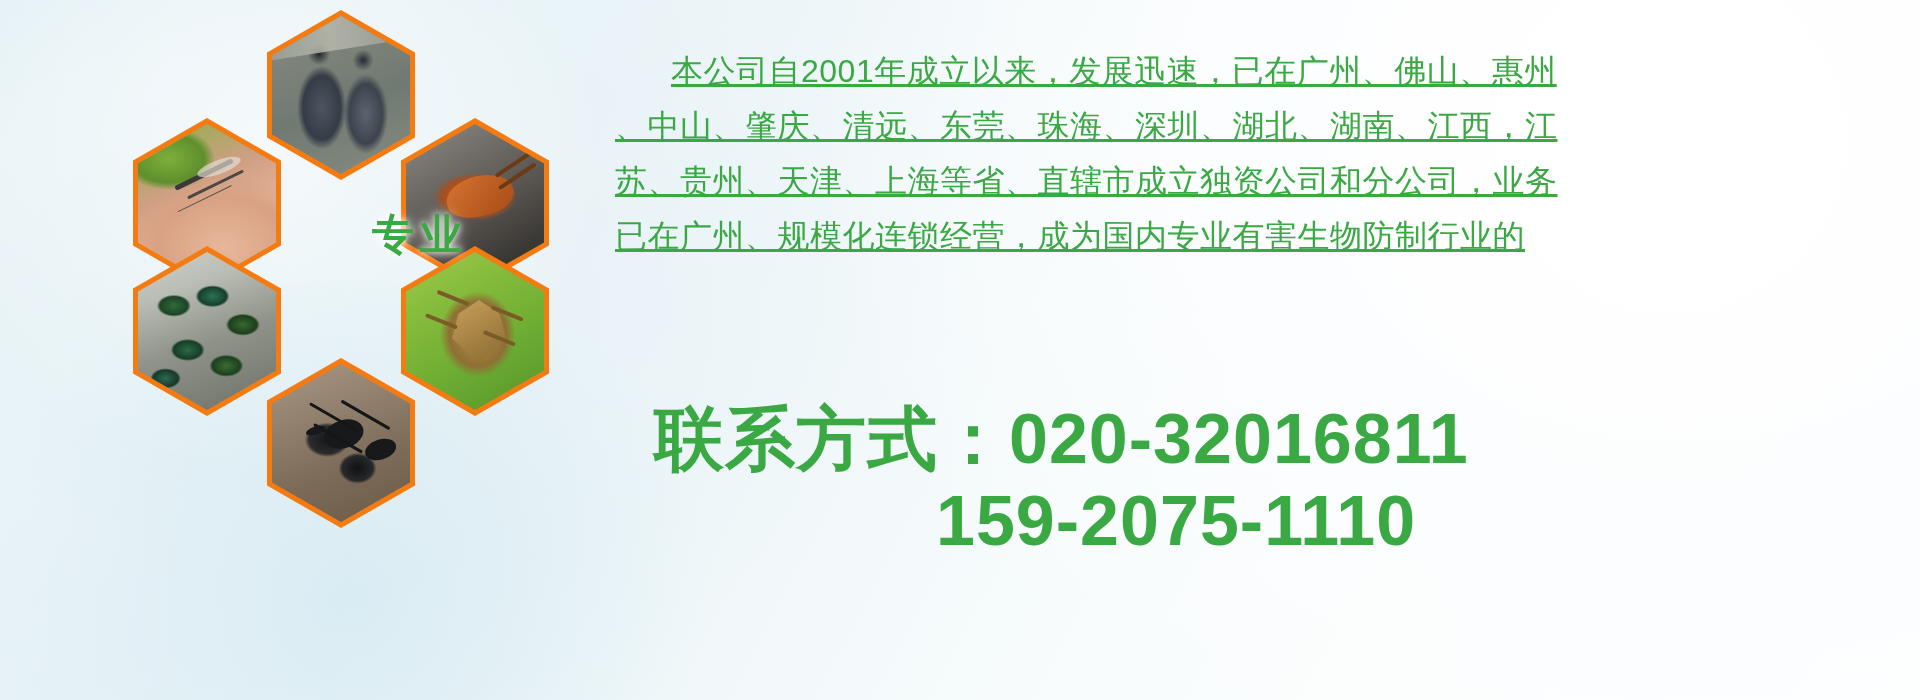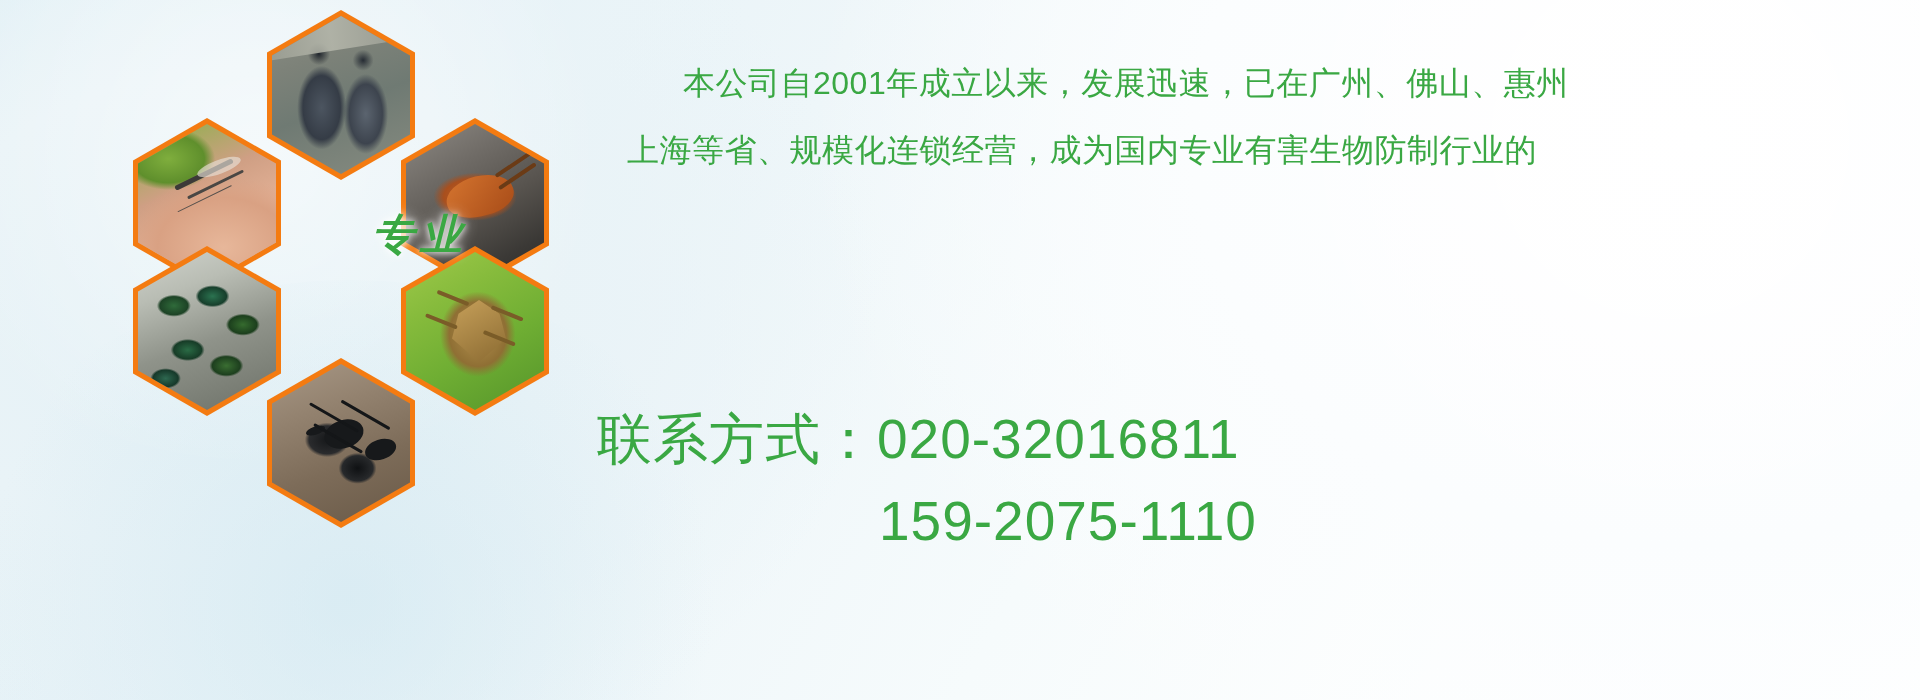--- a/index.html
+++ b/index.html
@@ -131,34 +131,34 @@
   }
 
   
   #slogan{
     position:absolute;left:255px;top:200px;width:140px;
     color:#3aa843;font-weight:700;font-size:42px;line-height:1.28;
     letter-spacing:6px;text-align:center;
     text-shadow:0 0 6px rgba(255,255,255,.95),0 0 14px rgba(255,255,255,.9);
     pointer-events:none;
   }
-  #slogan div{white-space:nowrap;font-style:italic;}
+  #slogan div{white-space:nowrap;}
 
   
   #copy{
     position:absolute;left:615px;top:44px;width:1270px;
     color:#3aa843;font-size:32px;line-height:55px;
     letter-spacing:.5px;font-weight:400;
   }
-  #copy p{margin:12px;white-space:nowrap;}
+  #copy p{margin:0;white-space:nowrap;text-decoration:underline;}
   #copy p.indent{text-indent:56px;}
 
   #contact{
-    position:absolute;left:597px;top:398px;width:1260px;
-    color:#3aa843;font-size:55px;line-height:82px;font-weight:400;
+    position:absolute;left:654px;top:398px;width:1260px;
+    color:#3aa843;font-size:70px;line-height:82px;font-weight:700;
     letter-spacing:1px;
   }
   #contact .ln{white-space:nowrap;}
   #contact .ln.second{padding-left:282px;}
 </style>
 </head>
 <body>
 
 <div id="banner">
 
@@ -204,21 +204,23 @@
       </div>
     </div>
 
     <div id="slogan">
       <div>专业</div>
     </div>
   </div>
 
   <div id="copy">
     <p class="indent">本公司自2001年成立以来，发展迅速，已在广州、佛山、惠州</p>
-    <p>上海等省、规模化连锁经营，成为国内专业有害生物防制行业的</p>
+    <p>、中山、肇庆、清远、东莞、珠海、深圳、湖北、湖南、江西，江</p>
+    <p>苏、贵州、天津、上海等省、直辖市成立独资公司和分公司，业务</p>
+    <p>已在广州、规模化连锁经营，成为国内专业有害生物防制行业的</p>
   </div>
 
   <div id="contact">
     <div class="ln first">联系方式：020-32016811</div>
     <div class="ln second">159-2075-1110</div>
   </div>
 
 </div>
 
 </body></html>

